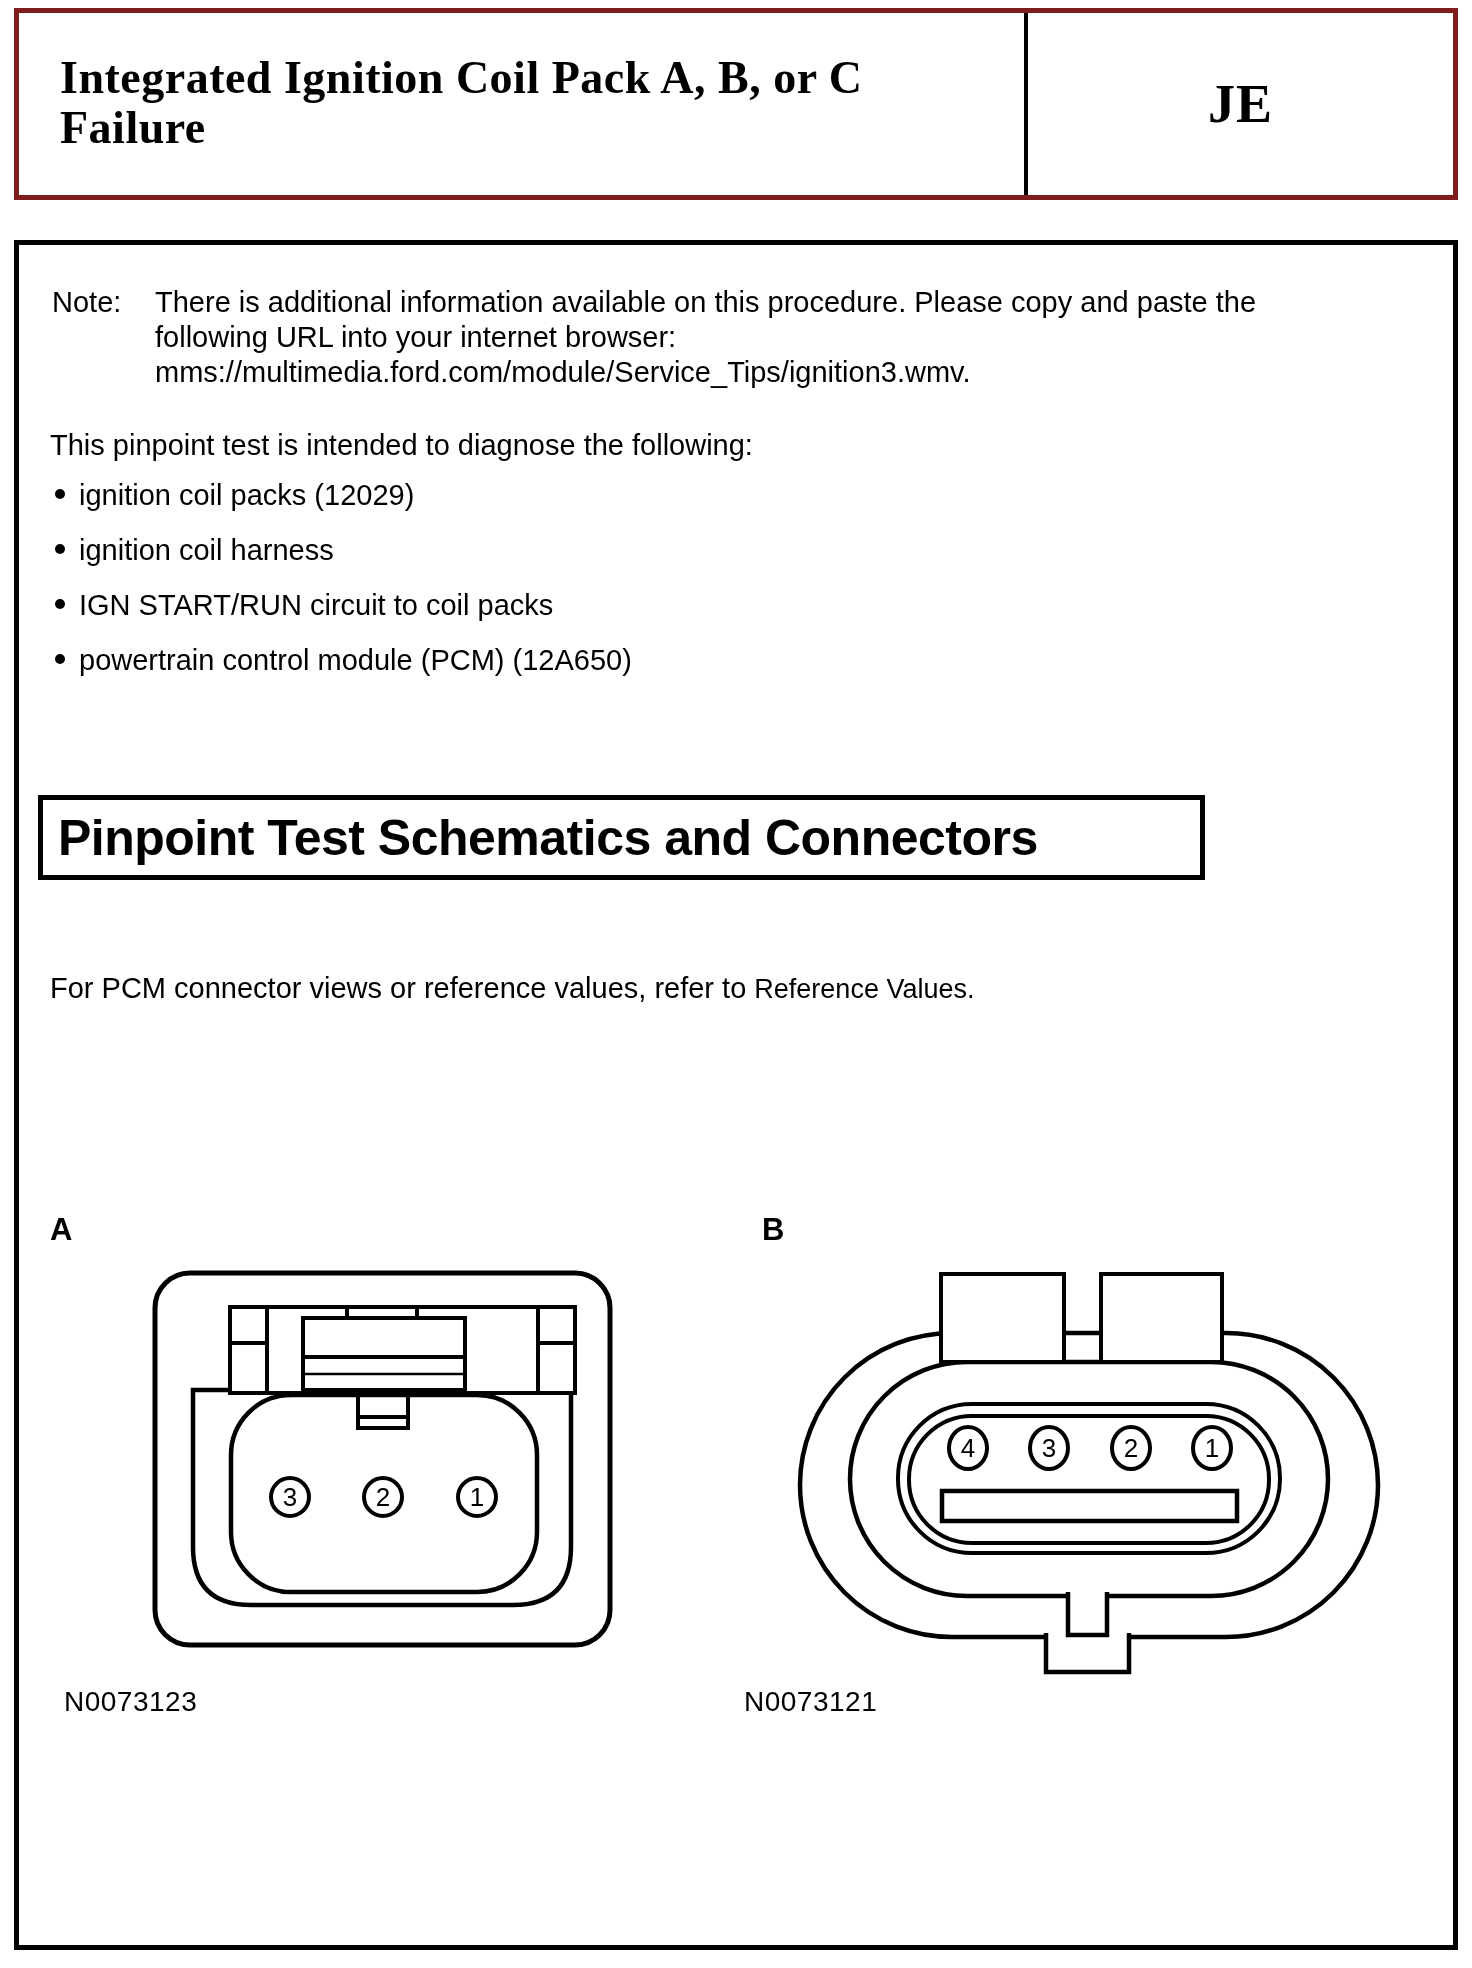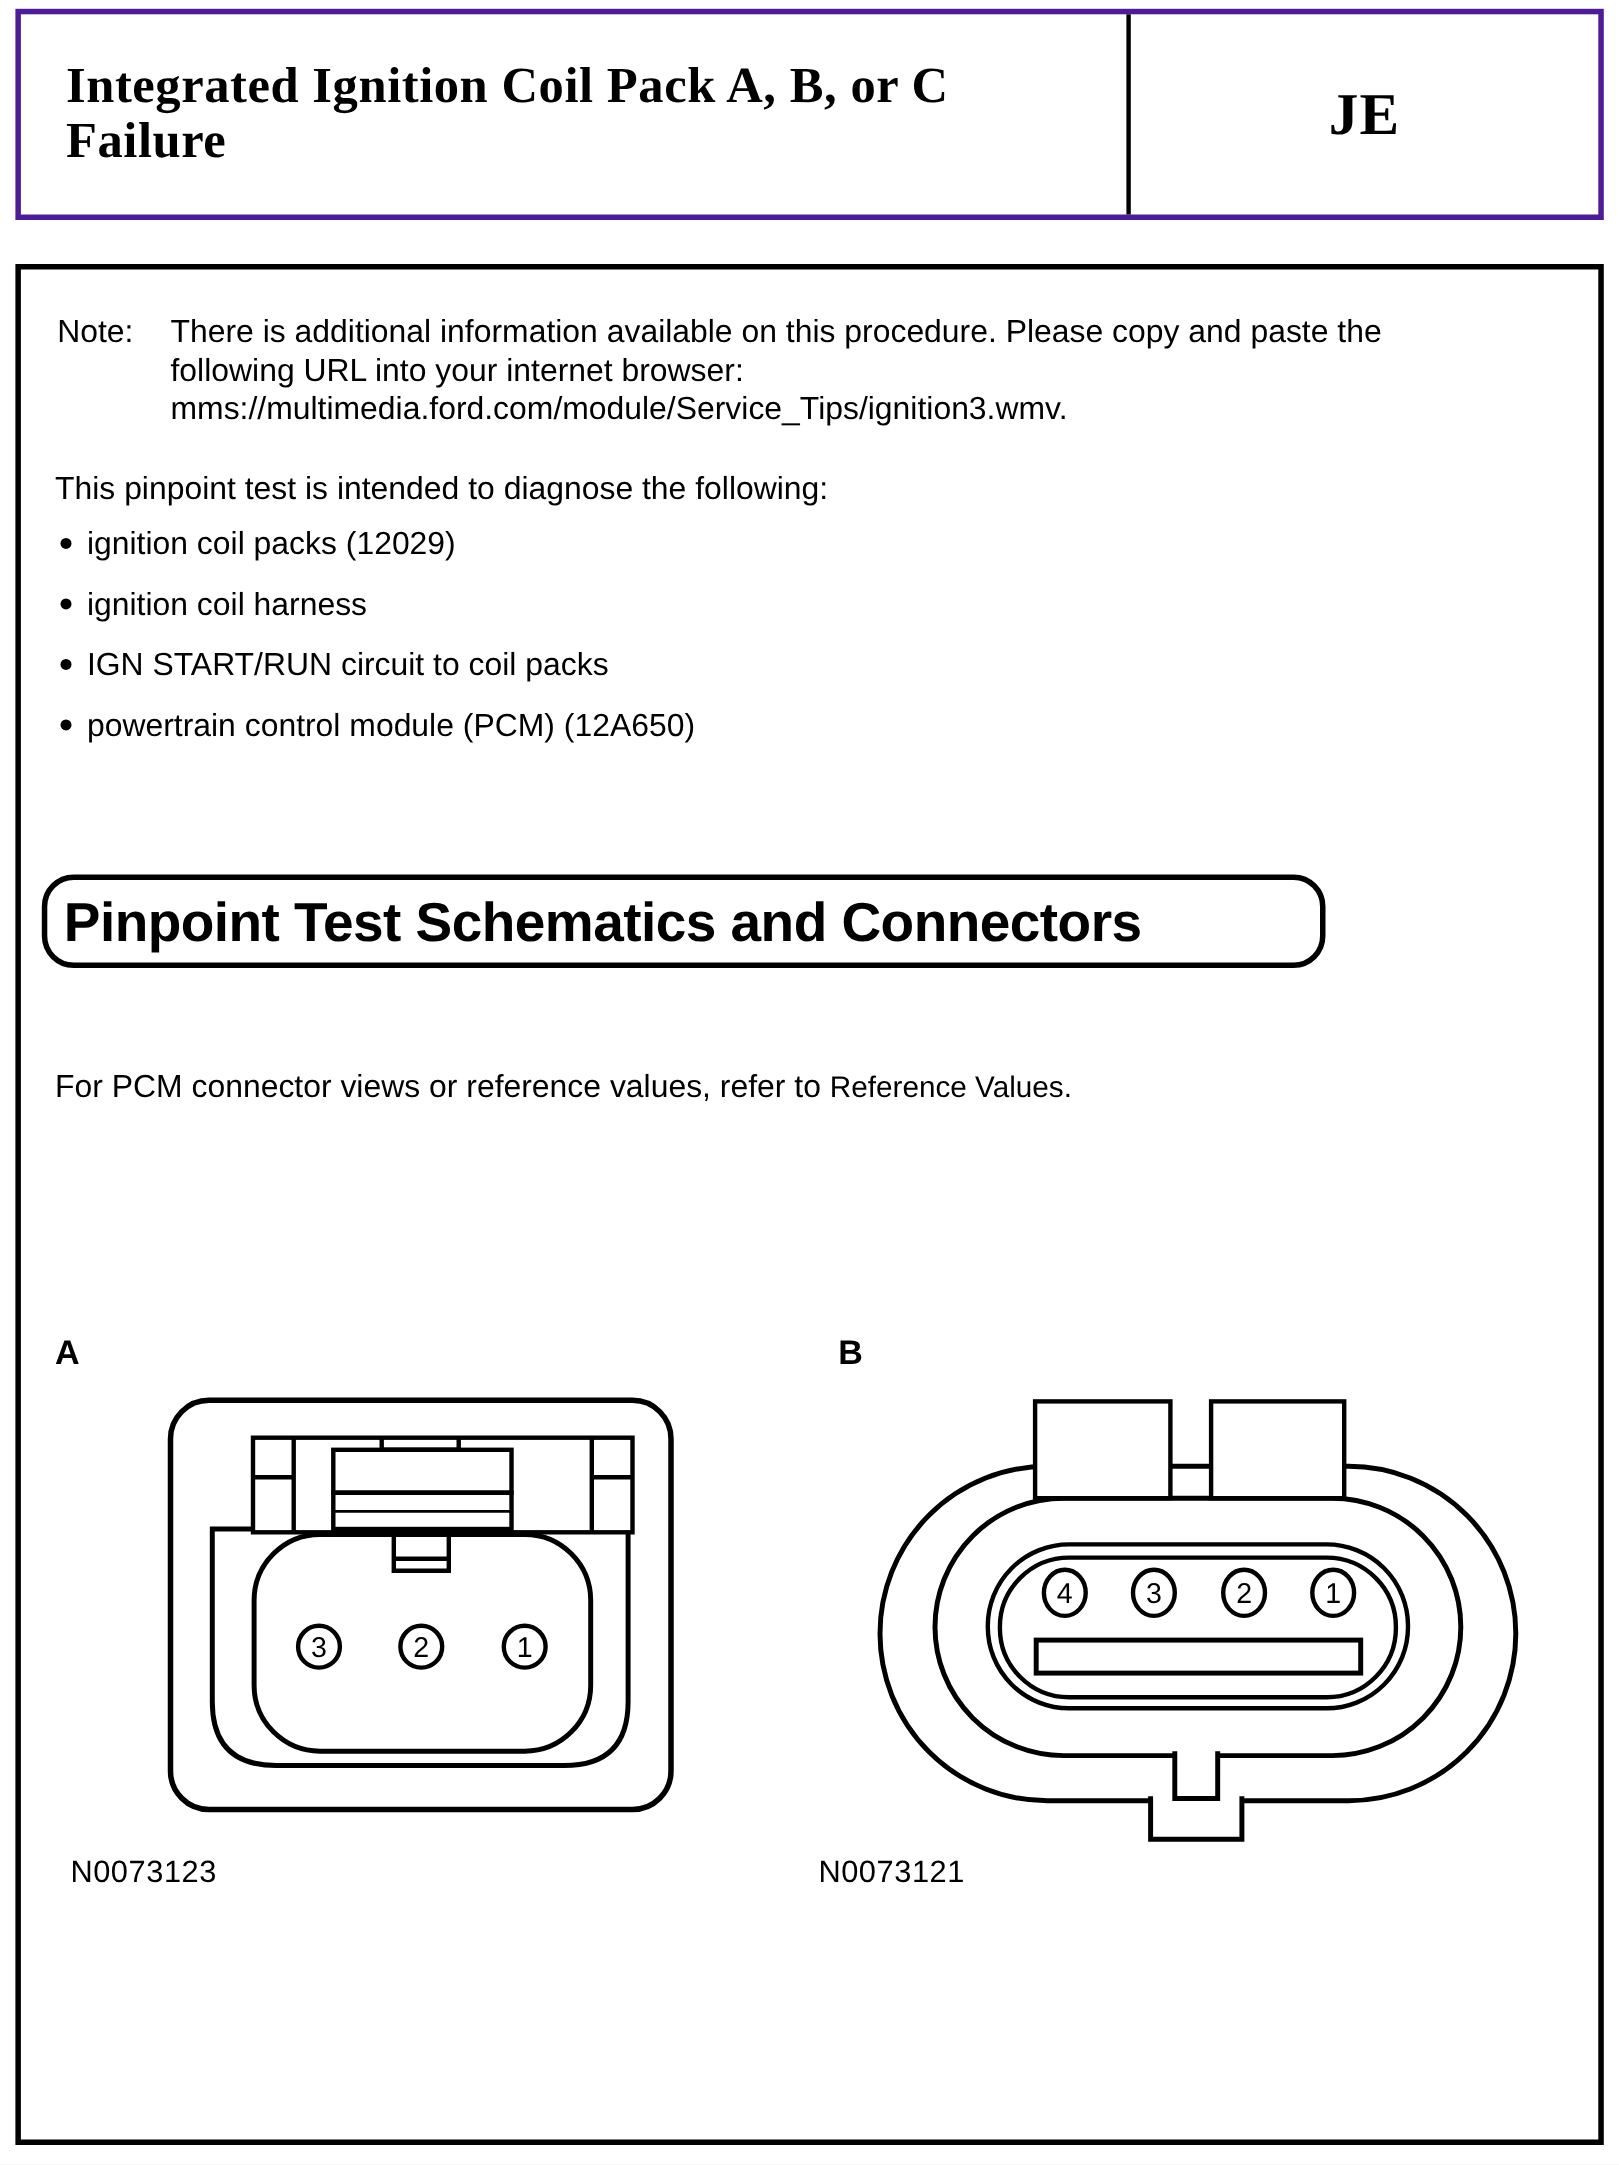--- a/index.html
+++ b/index.html
@@ -6,21 +6,21 @@
   .page{
     position:relative;width:1472px;height:1968px;margin:0 auto;
     background:#ffffff;overflow:hidden;
     font-family:"Liberation Sans","DejaVu Sans",sans-serif;
     color:#000;
   }
   .abs{position:absolute;}
   
   .header-box{
     left:14px;top:8px;width:1444px;height:192px;
-    border:5px solid #4c1d95;box-sizing:border-box;
+    border:5px solid #7f1d1d;box-sizing:border-box;
     display:flex;
   }
   .header-title-cell{
     width:1005px;box-sizing:border-box;
     padding:40px 0 0 41px;
   }
   .header-title-line{
     font-family:"Liberation Serif","DejaVu Serif",serif;
     font-weight:bold;font-size:46px;line-height:50px;letter-spacing:.5px;
     white-space:nowrap;
@@ -58,21 +58,21 @@
   .section-box{
     border:5px solid #000;box-sizing:border-box;
     display:flex;align-items:center;
     padding-left:15px;
     background:#fff;
   }
   .section-box h2{
     margin:0;font-size:50px;font-weight:bold;letter-spacing:-.5px;
     white-space:nowrap;
   }
-  .section1-box{left:38px;top:795px;width:1167px;height:85px;border-radius:29px;}
+  .section1-box{left:38px;top:795px;width:1167px;height:85px;}
   .section2-box{left:38px;top:1085px;width:872px;height:85px;}
   .ref-line{left:50px;top:972px;font-size:29px;white-space:nowrap;}
   .ref-link{font-size:27px;}
   
   .fig-label{font-size:31px;font-weight:bold;}
   .fig-label-a{left:50px;top:1212px;}
   .fig-label-b{left:762px;top:1212px;}
   .part-number{font-size:28px;letter-spacing:.5px;}
   .part-a{left:64px;top:1686px;text-align:right;}
   .part-b{left:744px;top:1686px;}

